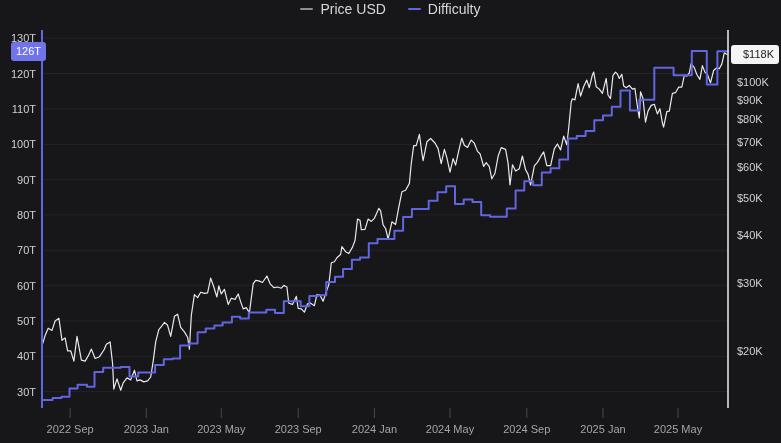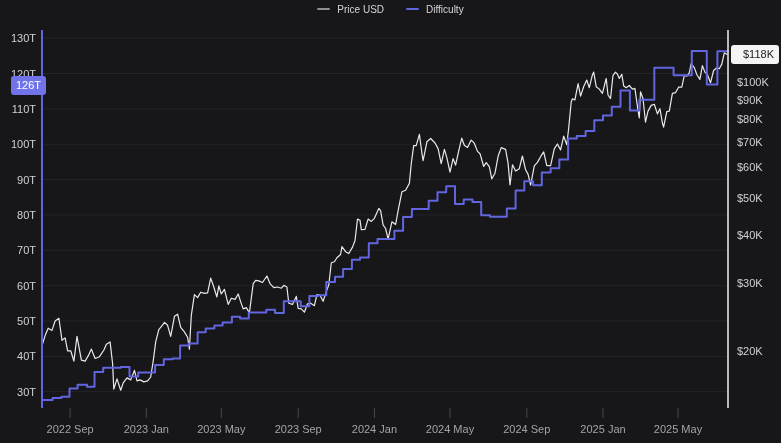--- a/index.html
+++ b/index.html
@@ -1,27 +1,27 @@
 <!DOCTYPE html>
 <html><head>
 <meta charset="utf-8">
 <style>
   html,body{margin:0;padding:0;background:#17171a;}
   .stage{position:relative;width:781px;height:443px;background:#17171a;overflow:hidden;
          font-family:"Liberation Sans",sans-serif;}
   .legend{position:absolute;top:0;left:0;right:0;height:18px;display:flex;
           justify-content:center;align-items:center;gap:22px;z-index:3;}
-  .legend-item{display:flex;align-items:center;gap:7px;color:#d6d6da;font-size:10px;cursor:pointer;}
+  .legend-item{display:flex;align-items:center;gap:7px;color:#d6d6da;font-size:14px;cursor:pointer;}
   .dash{width:13px;height:2px;border-radius:1px;background:#888;}
   #chart{position:absolute;left:0;top:0;}
   .ylab{font-size:11px;fill:#d0d0d5;font-family:"Liberation Sans",sans-serif;}
   .xlab{font-size:11px;fill:#a3a3aa;font-family:"Liberation Sans",sans-serif;}
   .badge{position:absolute;font-size:11px;line-height:1;padding:4px 5px;border-radius:3px;z-index:4;
          font-family:"Liberation Sans",sans-serif;}
-  .badge-diff{left:11px;top:42px;background:#7174e8;color:#ffffff;margin-top:34px;}
+  .badge-diff{left:11px;top:42px;background:#7174e8;color:#ffffff;}
   .badge-price{left:731px;top:45px;background:#f4f4f5;color:#1c1c20;}
 </style>
 </head>
 <body>
 
 <div class="stage">
 
   <div class="legend">
     <div class="legend-item">
       <span class="dash" id="swatch-price" style="background: rgb(142, 142, 149);"></span>

